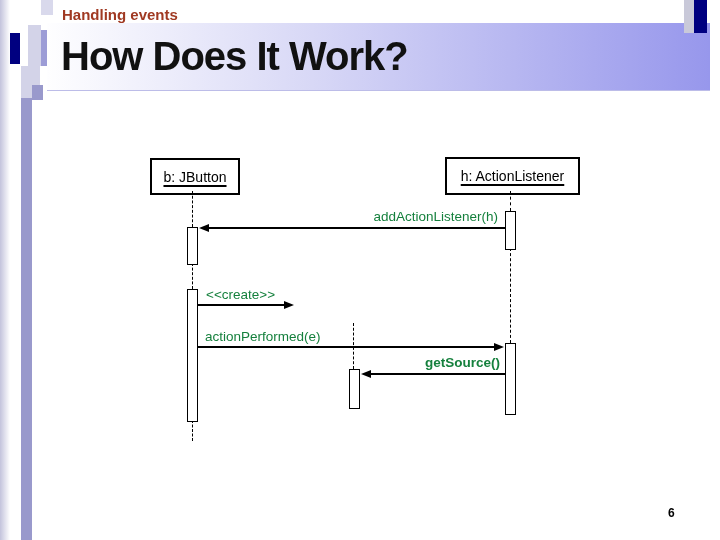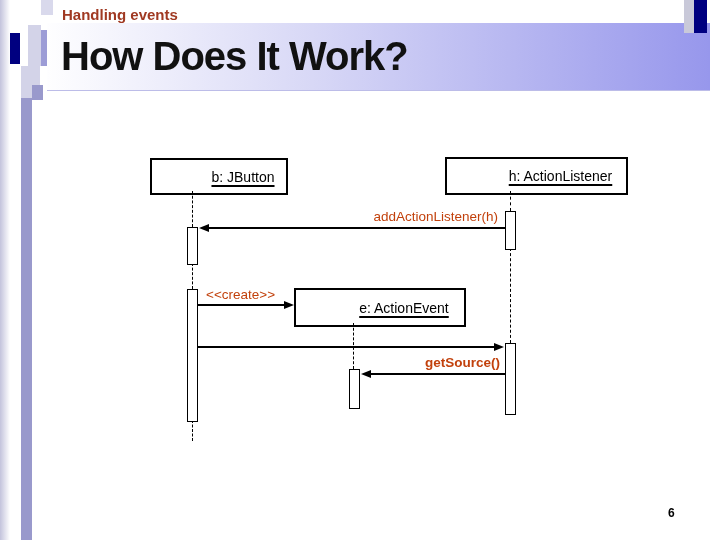--- a/index.html
+++ b/index.html
@@ -34,31 +34,31 @@
   .title {
     left:61px; top:36px; font-size:40px; font-weight:bold; color:#111111;
     letter-spacing:-1px; white-space:nowrap; line-height:1;
   }
   .page-num { left:668px; top:506px; font-size:12px; font-weight:bold; color:#000; }
 
   
   .obj-box {
     border:2px solid #000; background:#fff; color:#000;
     display:flex; align-items:center; justify-content:center;
-    font-size:14px; white-space:nowrap;padding-left:48px;
+    font-size:14px; white-space:nowrap;
   }
   .obj-box span { text-decoration:underline; text-decoration-thickness:2px; text-underline-offset:3px; }
   .lifeline   { width:0; border-left:1px dashed #000; }
   .activation { width:9px; background:#fff; border:1px solid #000; }
   .msg-line   { height:2px; background:#000; }
   .arr-l { width:0; height:0; border-top:4px solid transparent;
            border-bottom:4px solid transparent; border-right:10px solid #000; }
   .arr-r { width:0; height:0; border-top:4px solid transparent;
            border-bottom:4px solid transparent; border-left:10px solid #000; }
-  .msg-label { font-size:13.5px; color:#c2410c; white-space:nowrap; }
+  .msg-label { font-size:13.5px; color:#15803d; white-space:nowrap; }
   .ta-r { text-align:right; }
 </style>
 </head>
 <body>
 
 <div class="slide">
 
   <div class="abs left-strip"></div>
   <div class="abs left-bar"></div>
   <div class="abs sq-lite-top"></div>
@@ -73,23 +73,20 @@
   <div class="abs sq-navy-r"></div>
   <div class="abs title">How Does It Work?</div>
   <div class="abs eyebrow">Handling events</div>
 
   <div class="abs obj-box" style="left:150px; top:158px; width:86px; height:33px;">
     <span>b: JButton</span>
   </div>
   <div class="abs obj-box" style="left:445px; top:157px; width:131px; height:34px;justify-content:center;">
     <span>h: ActionListener</span>
   </div>
-  <div class="abs obj-box" style="left:294px; top:288px; width:120px; height:35px;">
-    <span>e: ActionEvent</span>
-  </div>
 
   <div class="abs lifeline" style="left:192px; top:191px; height:36px;"></div>
   <div class="abs lifeline" style="left:192px; top:263px; height:26px;"></div>
   <div class="abs lifeline" style="left:192px; top:420px; height:21px;"></div>
   <div class="abs lifeline" style="left:510px; top:191px; height:20px;"></div>
   <div class="abs lifeline" style="left:510px; top:248px; height:95px;"></div>
   <div class="abs lifeline" style="left:353px; top:323px; height:46px;"></div>
 
   <div class="abs activation" style="left:187px; top:227px; height:36px;"></div>
   <div class="abs activation" style="left:187px; top:289px; height:131px;"></div>
@@ -100,19 +97,20 @@
   <div class="abs msg-line" style="left:206px; top:227px; width:299px;"></div>
   <div class="abs arr-l" style="left:199px; top:224px;"></div>
   <div class="abs msg-label ta-r" style="left:298px; top:209px; width:200px;">addActionListener(h)</div>
 
   <div class="abs msg-line" style="left:198px; top:304px; width:87px;"></div>
   <div class="abs arr-r" style="left:284px; top:301px;"></div>
   <div class="abs msg-label" style="left:206px; top:287px;">&lt;&lt;create&gt;&gt;</div>
 
   <div class="abs msg-line" style="left:198px; top:346px; width:297px;"></div>
   <div class="abs arr-r" style="left:494px; top:343px;"></div>
+  <div class="abs msg-label" style="left:205px; top:329px;">actionPerformed(e)</div>
 
   <div class="abs msg-line" style="left:369px; top:373px; width:136px;"></div>
   <div class="abs arr-l" style="left:361px; top:370px;"></div>
   <div class="abs msg-label ta-r" style="left:300px; top:355px; width:200px;font-weight:bold;">getSource()</div>
 
   <div class="abs page-num">6</div>
 </div>
 
 </body></html>

